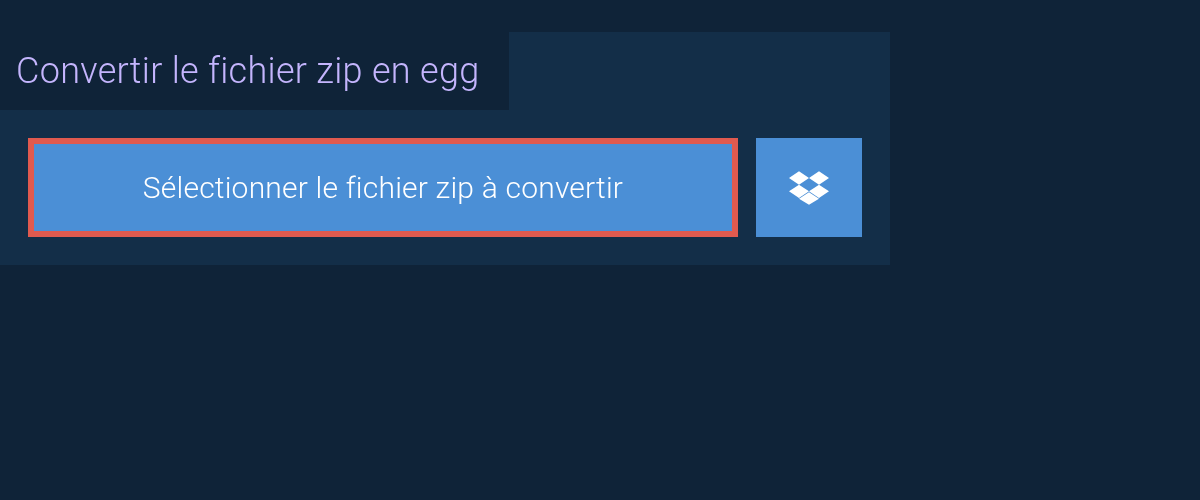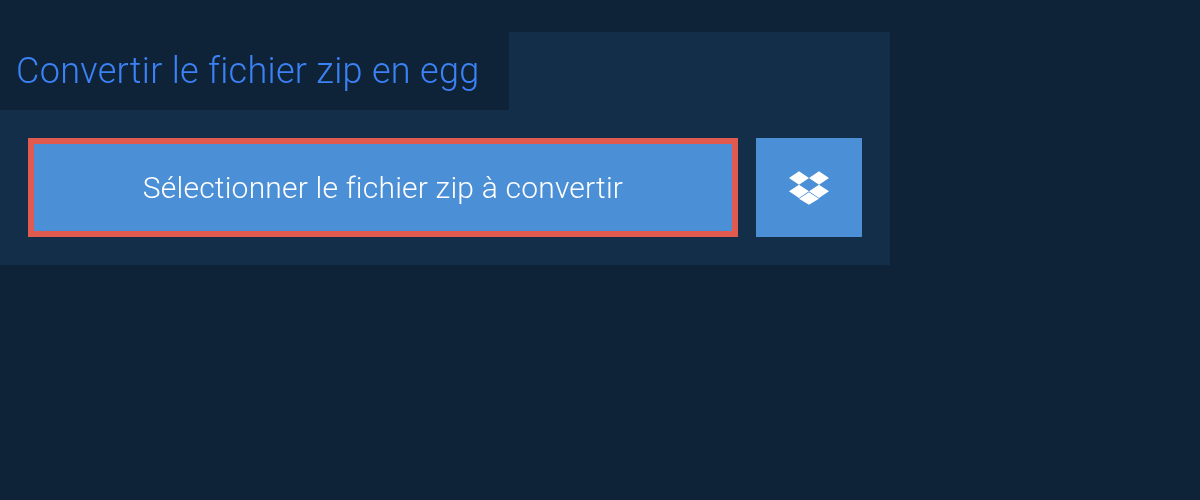--- a/index.html
+++ b/index.html
@@ -19,21 +19,21 @@
       margin-top: 32px;
       width: 890px;
     }
     .title-wrap {
       display: inline-block;
       background-color: #0f2338;
       padding: 18px 30px 18px 16px;
       margin-bottom: 0;
     }
     .title {
-      color: #3b82f6;
+      color: #c4b5fd;
       font-size: 36px;
       font-weight: 300;
       letter-spacing: 0.3px;
     }
     .button-row {
       display: flex;
       padding: 28px 28px 28px 28px;
       gap: 18px;
     }
     .select-button {

